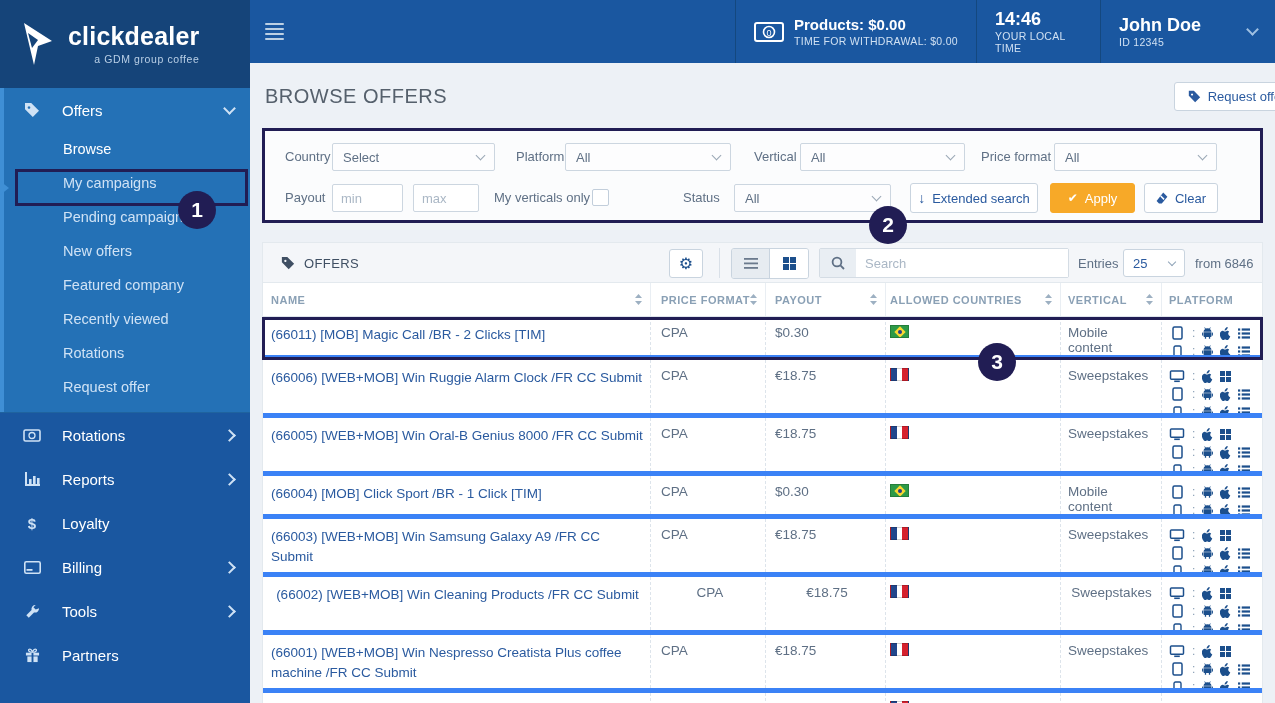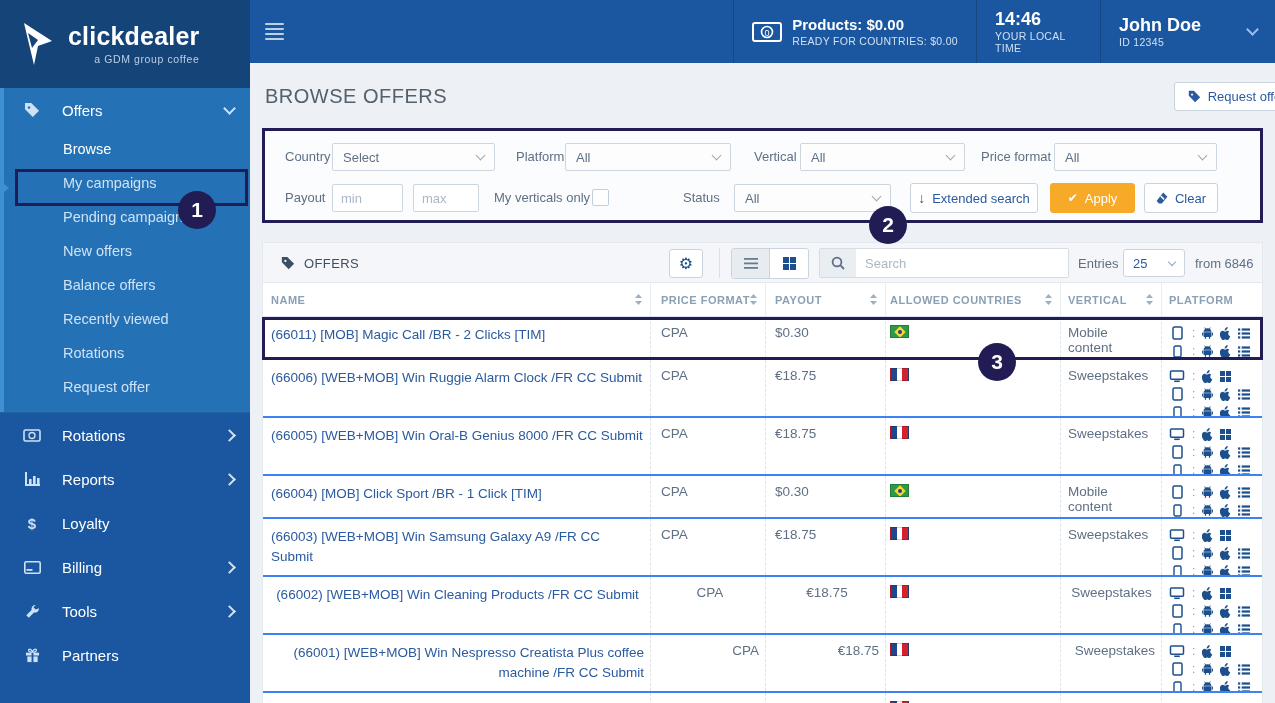--- a/index.html
+++ b/index.html
@@ -77,21 +77,21 @@
   .entries-label { position:absolute; left:815px; top:0; height:40px; display:flex; align-items:center; font-size:13px; color:#5f7085; }
   .entries-select { position:absolute; left:860px; top:6px; width:62px; height:28px; background:#fff; border:1px solid #c9d4df; border-radius:3px; display:flex; align-items:center; padding:0 9px; font-size:13px; color:#2a5a9f; cursor:pointer; }
   .entries-select .grow { flex:1; }
   .entries-select .chev-down { width:6px; height:6px; border-color:#8fa3b8; border-width:1.5px; margin-top:-2px; }
   .entries-from { position:absolute; left:932px; top:0; height:40px; display:flex; align-items:center; font-size:13px; color:#5f7085; }
 
   
   .thead { display:flex; height:34px; border-bottom:1px solid #dfe5ec; }
   .th { display:flex; align-items:center; justify-content:space-between; font-size:11px; font-weight:bold; color:#8aa0b5; letter-spacing:.5px; padding:0 8px; border-right:1px solid #e9eef3; cursor:pointer; }
   .th:last-child { border-right:none; cursor:default; }
-  .tr { display:flex; border-bottom:2px solid #3b82f6; background:#fff; }
+  .tr { display:flex; border-bottom:5px solid #3b82f6; background:#fff; }
   .td { padding:8px 6px 6px 8px; border-right:1px dashed #dde4eb; font-size:13.5px; color:#5f7085; overflow:hidden; }
   .td:last-child { border-right:none; }
   .td a { color:#2a5a9f; text-decoration:none; line-height:1.45; display:block; }
   .c-name { width:388px; }
   .c-price { width:115px; padding-left:10px; }
   .c-payout { width:120px; padding-left:9px; }
   .c-allowed { width:175px; padding-left:4px; }
   .c-vertical { width:101px; padding-left:7px; }
   .c-platform { flex:1; padding-left:7px; }
   .flag { width:19px; height:13px; border:1px solid rgba(0,0,0,.18); position:relative; overflow:hidden; }
@@ -142,21 +142,21 @@
               </svg>
             </span>
             <span>Offers</span>
             <span class="grow"></span>
             <span class="chev-down"></span>
           </div>
           <div class="sub-item active">Browse</div>
           <div class="sub-item">My campaigns</div>
           <div class="sub-item">Pending campaigns</div>
           <div class="sub-item">New offers</div>
-          <div class="sub-item">Balance offers</div>
+          <div class="sub-item">Featured company</div>
           <div class="sub-item">Recently viewed</div>
           <div class="sub-item">Rotations</div>
           <div class="sub-item">Request offer</div>
         </div>
         <div class="nav-item">
           <span class="nav-ic">
             <svg width="18" height="13" viewBox="0 0 18 13">
               <rect x="1" y="1" width="16" height="11" rx="1.5" fill="none" stroke="currentColor" stroke-width="1.6"></rect>
               <circle cx="9" cy="6.5" r="3" fill="none" stroke="currentColor" stroke-width="1.3"></circle>
             </svg>
@@ -234,21 +234,21 @@
     <div class="tb-block tb-balance">
       <span>
         <svg width="30" height="20" viewBox="0 0 30 20">
             <rect x="1" y="1" width="28" height="18" rx="2" fill="none" stroke="#fff" stroke-width="2"></rect>
             <circle cx="15" cy="10" r="5.5" fill="none" stroke="#fff" stroke-width="1.6"></circle>
             <text x="15" y="13.5" font-size="9" fill="#fff" text-anchor="middle" font-family="Liberation Sans, sans-serif">0</text>
           </svg>
       </span>
       <span class="tb-col">
         <span class="tb-main">Products: $0.00</span>
-        <span class="tb-sub">READY FOR COUNTRIES: $0.00</span>
+        <span class="tb-sub">TIME FOR WITHDRAWAL: $0.00</span>
       </span>
     </div>
     <div class="tb-block tb-time">
       <span class="tb-col">
         <span class="tb-big">14:46</span>
         <span class="tb-sub">YOUR LOCAL TIME</span>
       </span>
     </div>
     <div class="tb-block tb-user">
       <span class="tb-col">
@@ -948,21 +948,21 @@
                   <rect x="4" width="9" height="2.4" fill="currentColor"></rect>
                   <rect y="4.3" width="2.4" height="2.4" fill="currentColor"></rect>
                   <rect x="4" y="4.3" width="9" height="2.4" fill="currentColor"></rect>
                   <rect y="8.6" width="2.4" height="2.4" fill="currentColor"></rect>
                   <rect x="4" y="8.6" width="9" height="2.4" fill="currentColor"></rect>
                 </svg>
               </span>
             </div>
           </div>
         </div>
-        <div class="tr" style="height: 58px; text-align: right;">
+        <div class="tr" style="height: 58px;">
           <div class="td c-name">
             <a href="#">(66001) [WEB+MOB] Win Nespresso Creatista Plus coffee machine /FR CC Submit</a>
           </div>
           <div class="td c-price"><span>CPA</span></div>
           <div class="td c-payout"><span>€18.75</span></div>
           <div class="td c-allowed">
             <div class="flag fr"></div>
           </div>
           <div class="td c-vertical"><span>Sweepstakes</span></div>
           <div class="td c-platform">

